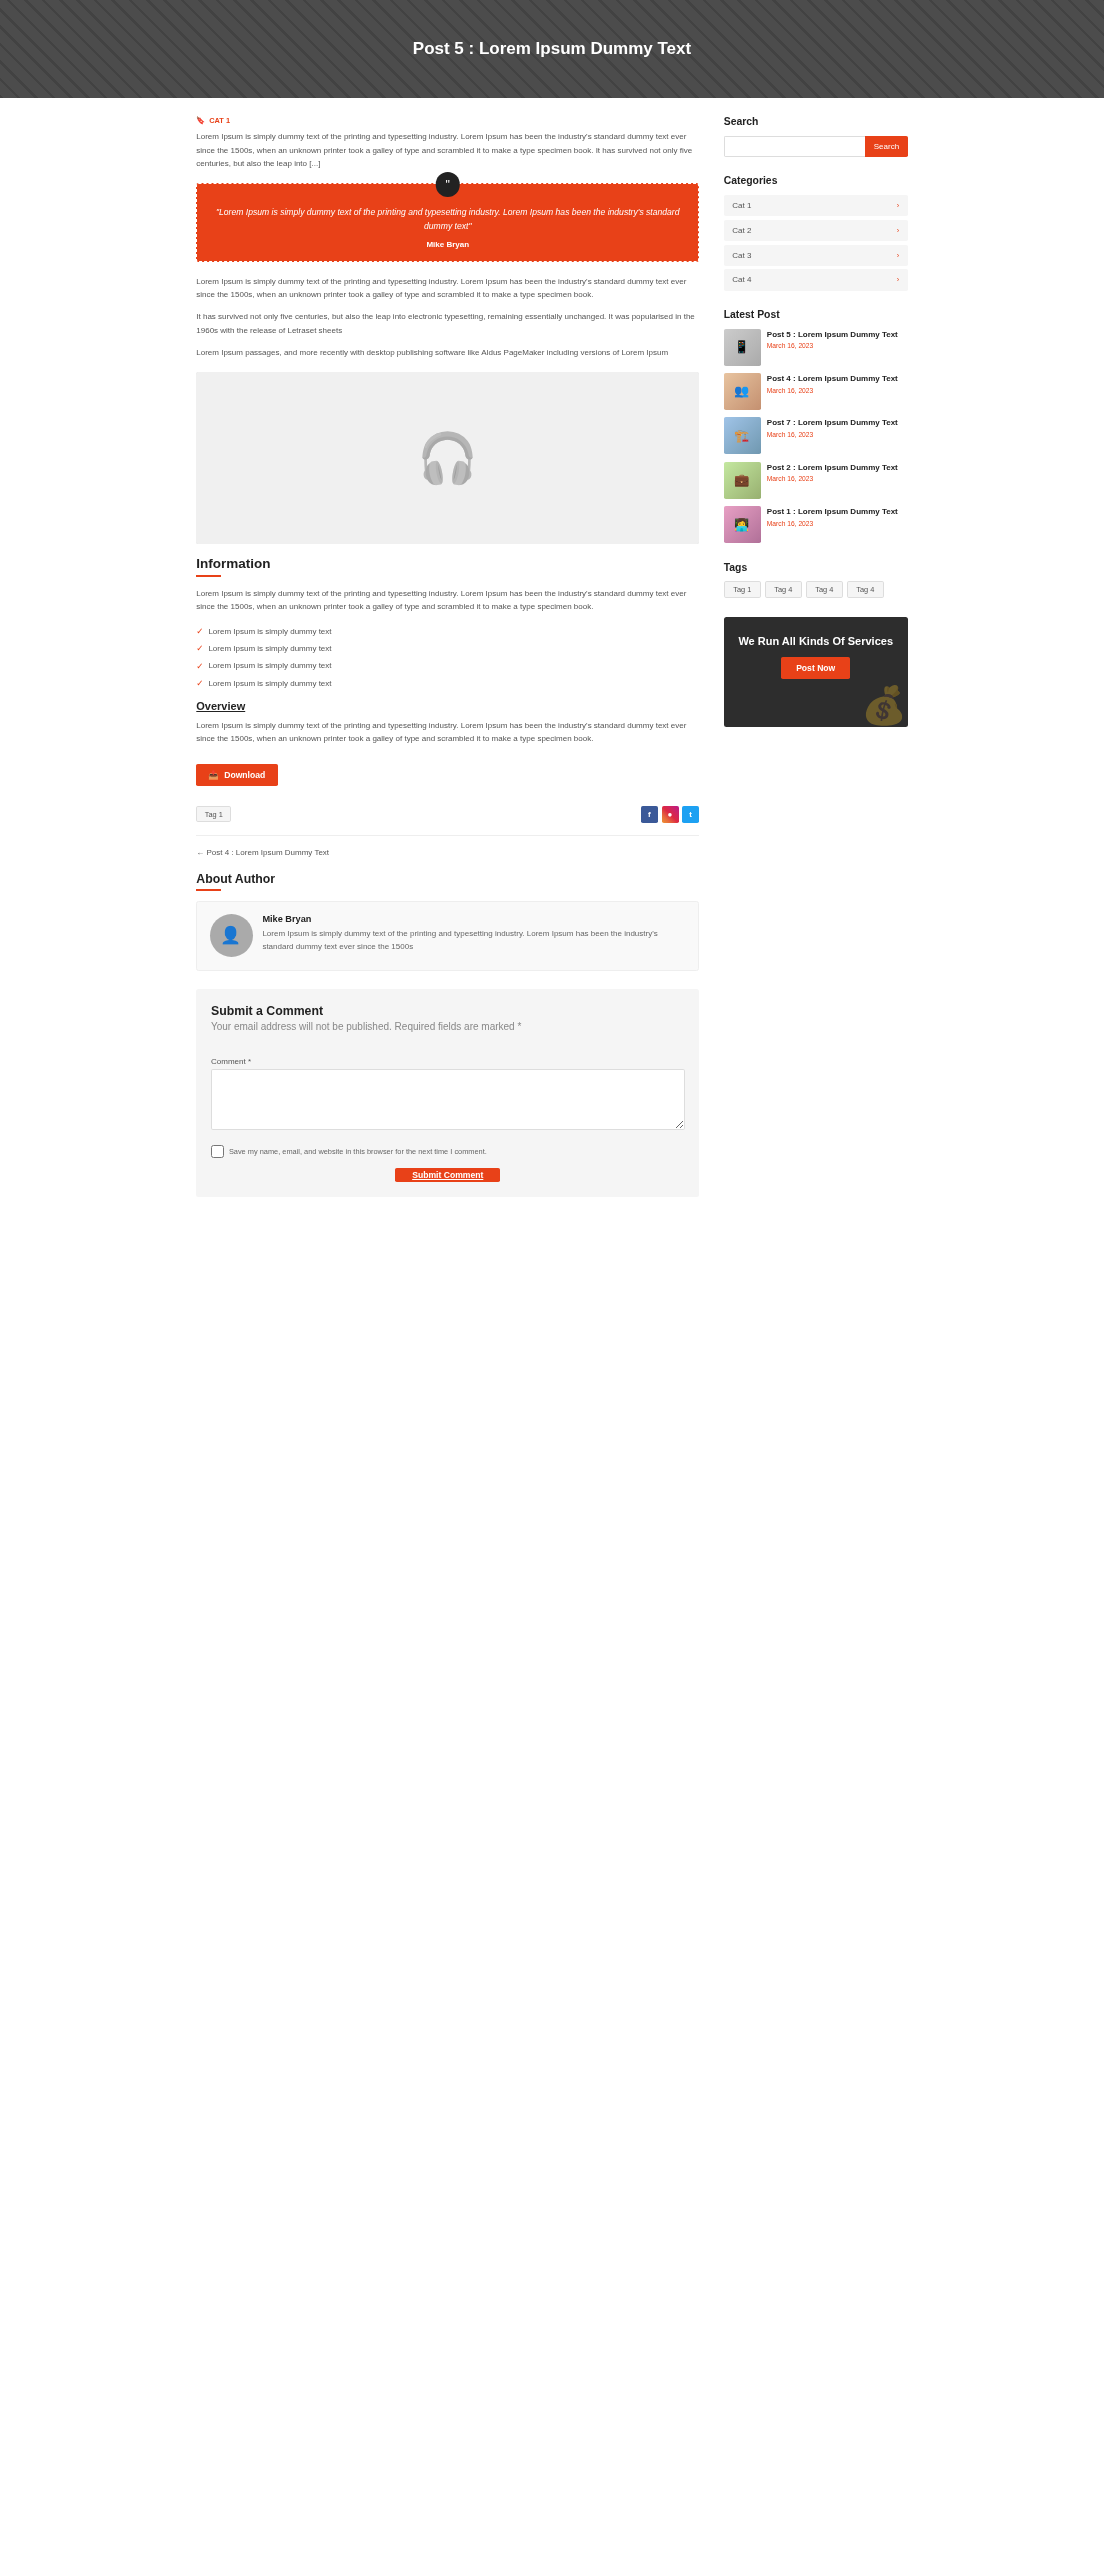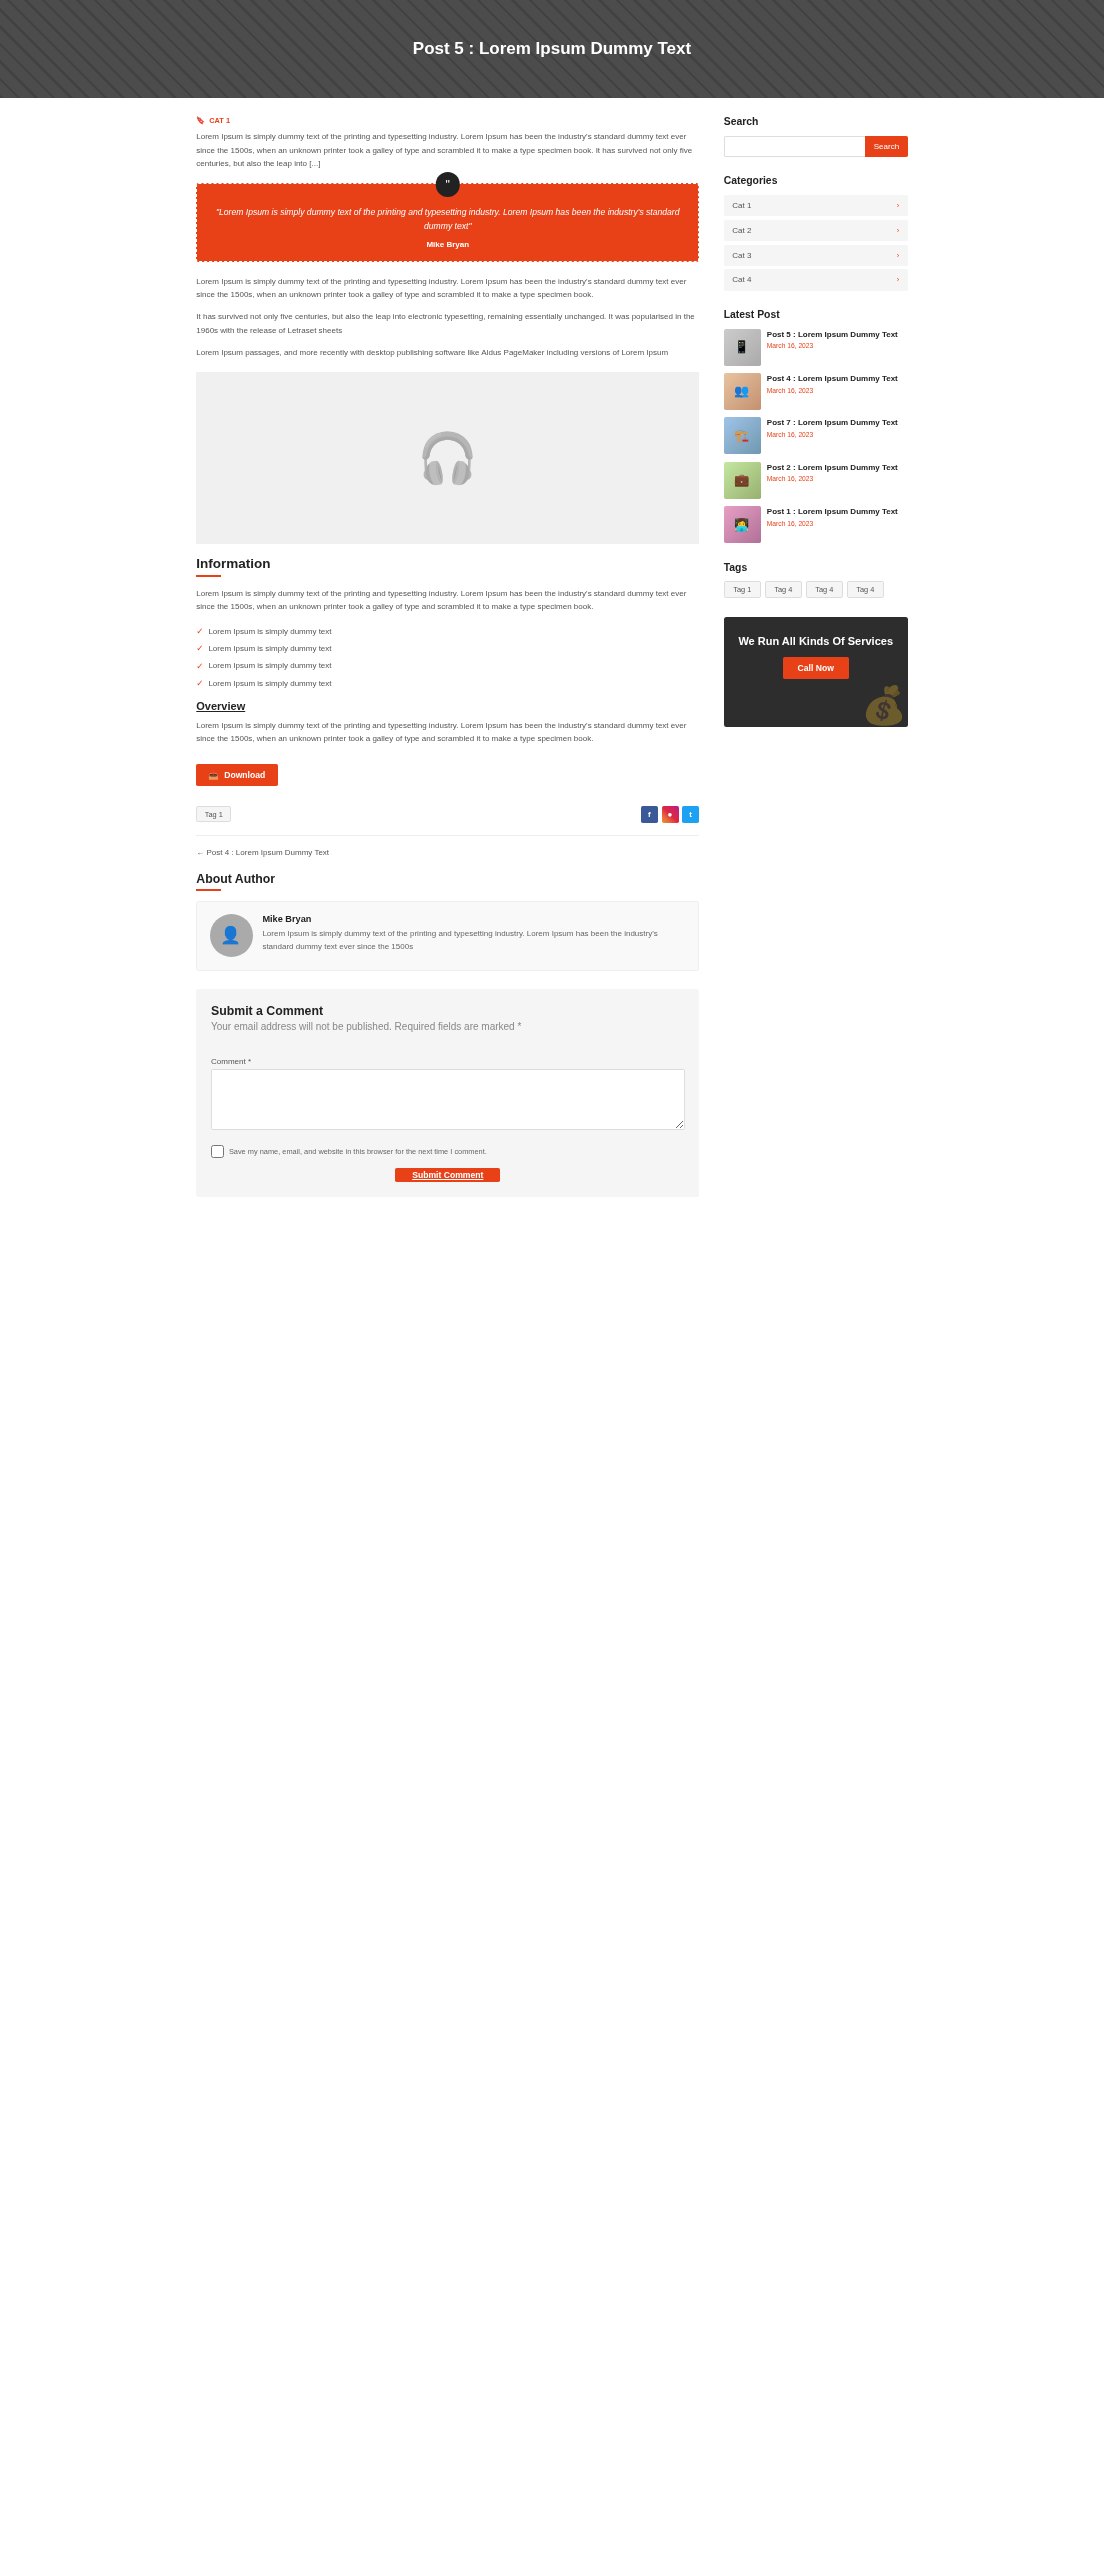--- a/index.html
+++ b/index.html
@@ -707,19 +707,19 @@
         <span class="tag-item">Tag 1</span>
         <span class="tag-item">Tag 4</span>
         <span class="tag-item">Tag 4</span>
         <span class="tag-item">Tag 4</span>
       </div>
     </div>
 
     <div class="cta-widget">
       <div class="cta-bg-coins">💰</div>
       <div class="cta-title">We Run All Kinds Of Services</div>
-      <button class="cta-btn">Call Now</button>
+      <button class="cta-btn">Post Now</button>
     </div>
 
   </div>
 
 </div>
 
 
 </body></html>

